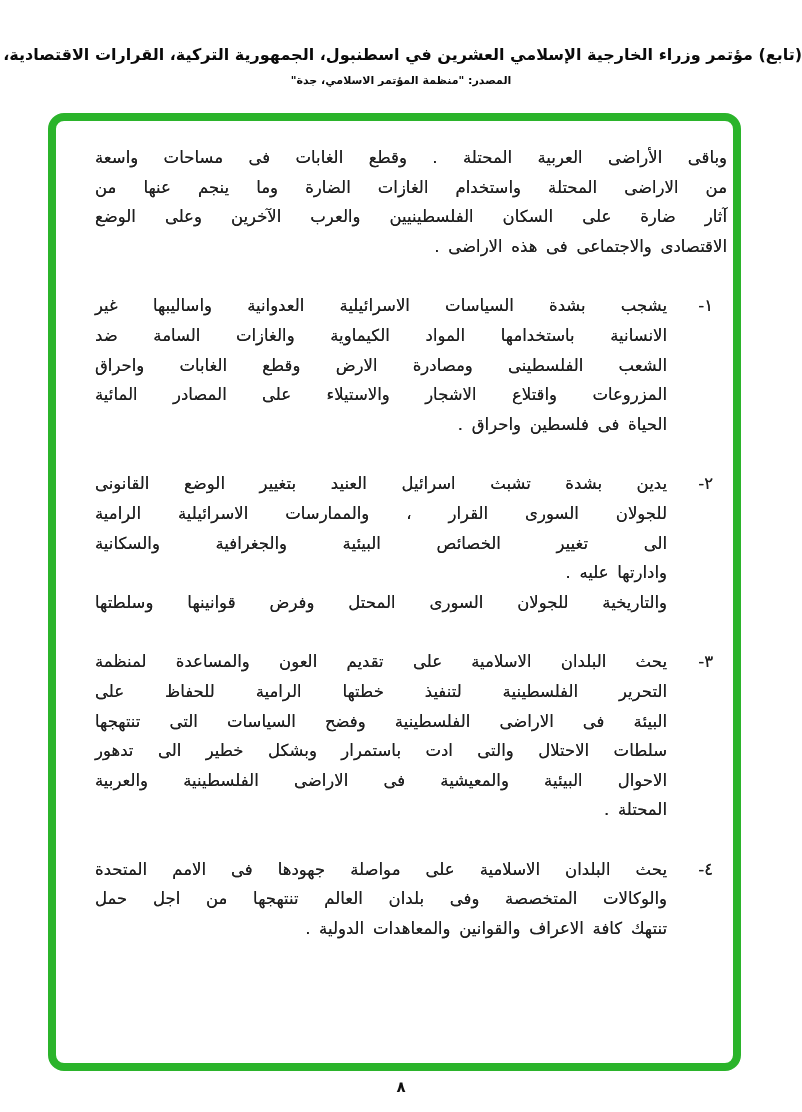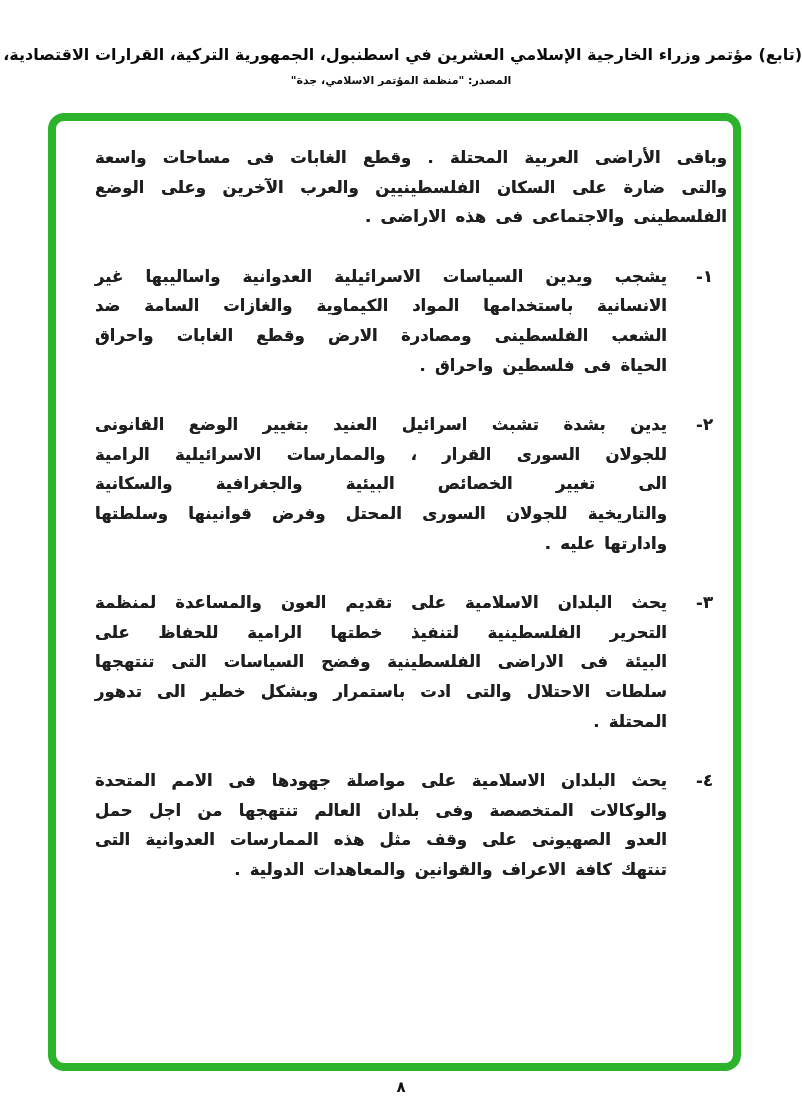--- a/index.html
+++ b/index.html
@@ -51,21 +51,20 @@
     position: absolute;
     top: 22px;
     right: 6px;
     width: 632px;
     direction: rtl;
     font-size: 16.5px;
     line-height: 29.6px;
     color: #1f1f1f;
     word-spacing: 3.5px;
     text-shadow: 0 0 0.4px #3a3a3a;
-    font-weight: bold;
   }
   .tline {
     text-align: justify;
     text-align-last: justify;
   }
   .tline.last {
     text-align-last: right;
   }
   .item {
     display: flex;
@@ -98,62 +97,64 @@
 <div class="page-header">
   <div class="header-line1">(تابع) مؤتمر وزراء الخارجية الإسلامي العشرين في اسطنبول، الجمهورية التركية، القرارات الاقتصادية، القرار الرقم ٢٠/٧-أق</div>
   <div class="header-line2">المصدر: "منظمة المؤتمر الاسلامي، جدة"</div>
 </div>
 
 <div class="doc-box" style="border-color: rgb(43, 180, 43);">
   <div class="doc-content" style="color: rgb(31, 31, 31);">
 
     <div class="para intro">
       <div class="tline">وباقى الأراضى العربية المحتلة . وقطع الغابات فى مساحات واسعة</div>
-      <div class="tline">والتى ضارة على السكان الفلسطينيين والعرب الآخرين وعلى الوضع</div>
-      <div class="tline last">الفلسطينى والاجتماعى فى هذه الاراضى .</div>
+      <div class="tline">من الاراضى المحتلة واستخدام الغازات الضارة وما ينجم عنها من</div>
+      <div class="tline">آثار ضارة على السكان الفلسطينيين والعرب الآخرين وعلى الوضع</div>
+      <div class="tline last">الاقتصادى والاجتماعى فى هذه الاراضى .</div>
     </div>
 
     <div class="item">
       <div class="item-number">١-</div>
       <div class="item-text">
-        <div class="tline">يشجب ويدين السياسات الاسرائيلية العدوانية واساليبها غير</div>
+        <div class="tline">يشجب بشدة السياسات الاسرائيلية العدوانية واساليبها غير</div>
         <div class="tline">الانسانية باستخدامها المواد الكيماوية والغازات السامة ضد</div>
         <div class="tline">الشعب الفلسطينى ومصادرة الارض وقطع الغابات واحراق</div>
+        <div class="tline">المزروعات واقتلاع الاشجار والاستيلاء على المصادر المائية</div>
         <div class="tline last">الحياة فى فلسطين واحراق .</div>
       </div>
     </div>
 
     <div class="item">
       <div class="item-number">٢-</div>
       <div class="item-text">
         <div class="tline">يدين بشدة تشبث اسرائيل العنيد بتغيير الوضع القانونى</div>
         <div class="tline">للجولان السورى القرار ، والممارسات الاسرائيلية الرامية</div>
         <div class="tline">الى تغيير الخصائص البيئية والجغرافية والسكانية</div>
+        <div class="tline last">وادارتها عليه .</div>
         <div class="tline">والتاريخية للجولان السورى المحتل وفرض قوانينها وسلطتها</div>
-        <div class="tline last">وادارتها عليه .</div>
       </div>
     </div>
 
     <div class="item">
       <div class="item-number">٣-</div>
       <div class="item-text">
         <div class="tline">يحث البلدان الاسلامية على تقديم العون والمساعدة لمنظمة</div>
         <div class="tline">التحرير الفلسطينية لتنفيذ خطتها الرامية للحفاظ على</div>
         <div class="tline">البيئة فى الاراضى الفلسطينية وفضح السياسات التى تنتهجها</div>
         <div class="tline">سلطات الاحتلال والتى ادت باستمرار وبشكل خطير الى تدهور</div>
+        <div class="tline">الاحوال البيئية والمعيشية فى الاراضى الفلسطينية والعربية</div>
         <div class="tline last">المحتلة .</div>
       </div>
     </div>
 
     <div class="item">
       <div class="item-number">٤-</div>
       <div class="item-text">
         <div class="tline">يحث البلدان الاسلامية على مواصلة جهودها فى الامم المتحدة</div>
         <div class="tline">والوكالات المتخصصة وفى بلدان العالم تنتهجها من اجل حمل</div>
-        <div class="tline">العدو الصهيونى على وقف مثل هذه الممارسات العدوانية التى</div>
         <div class="tline last">تنتهك كافة الاعراف والقوانين والمعاهدات الدولية .</div>
       </div>
     </div>
 
   </div>
 </div>
 
 <div class="page-number">٨</div>
 
 </body></html>

